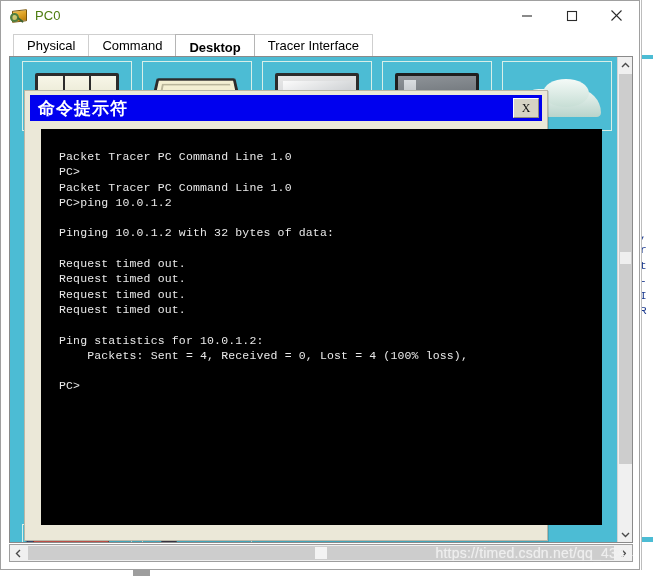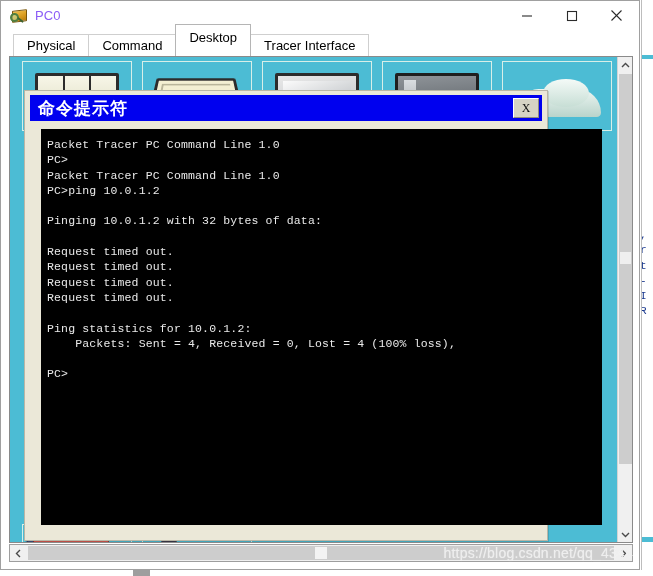--- a/index.html
+++ b/index.html
@@ -64,21 +64,21 @@
     position: absolute;
     left: 7px; top: 12px;
     width: 7px; height: 2px;
     background: #3d6330;
     transform: rotate(40deg);
     border-radius: 1px;
   }
   #titlebar-title {
     margin-left: 8px;
     font-size: 13px;
-    color: #8b5cf6;
+    color: #4d7c0f;
     letter-spacing: 0.1px;
     white-space: nowrap;
   }
   #window-controls {
     position: absolute;
     right: 0;
     top: 0;
     height: 29px;
     display: flex;
   }
@@ -111,26 +111,26 @@
     font-size: 13px;
     color: #000000;
     background: #ffffff;
     border: 1px solid #cfcfcf;
     border-bottom: none;
     margin-right: -1px;
     white-space: nowrap;
     box-sizing: border-box;
   }
   .tab.active {
-    height: 32px;
+    height: 22px;
     line-height: 25px;
     border: 1px solid #b5b5b5;
     border-bottom: none;
     background: #ffffff;
-    font-weight: normal;
+    font-weight: bold;
     position: relative;
     z-index: 3;
   }
 
   
   #content-panel {
     position: absolute;
     left: 8px;
     top: 55px;
     width: 624px;
@@ -380,21 +380,21 @@
     left: 16px;
     top: 38px;
     width: 561px;
     height: 396px;
     background: #000000;
     box-sizing: border-box;
     padding: 8px 6px 0 6px;
     overflow: hidden;
   }
   #terminal-text {
-    margin: 0;
+    margin: 12px;
     color: #e9e9e9;
     font-family: "Liberation Mono", "DejaVu Sans Mono", monospace;
     font-size: 11.5px;
     line-height: 15.3px;
     white-space: pre;
     letter-spacing: 0.15px;
   }
 
   
   #hscroll {
@@ -637,21 +637,21 @@
     <div id="hscroll-thumb">
       <span class="grip"></span>
     </div>
     <div class="hs-arrow">
       <svg width="7" height="9" viewBox="0 0 7 9">
         <polyline points="2,1 5.5,4.5 2,8" fill="none" stroke="#4a4a4a" stroke-width="1.4"></polyline>
       </svg>
     </div>
   </div>
 
-  <div id="watermark">https://blog.csdn.net/qq_4344</div>
+  <div id="watermark">https://timed.csdn.net/qq_4344</div>
 
 </div>
 
 <div id="bg-window">
   <div id="bg-teal-top"></div>
   <pre id="bg-window-text">,
 r
 t
 -
 I

